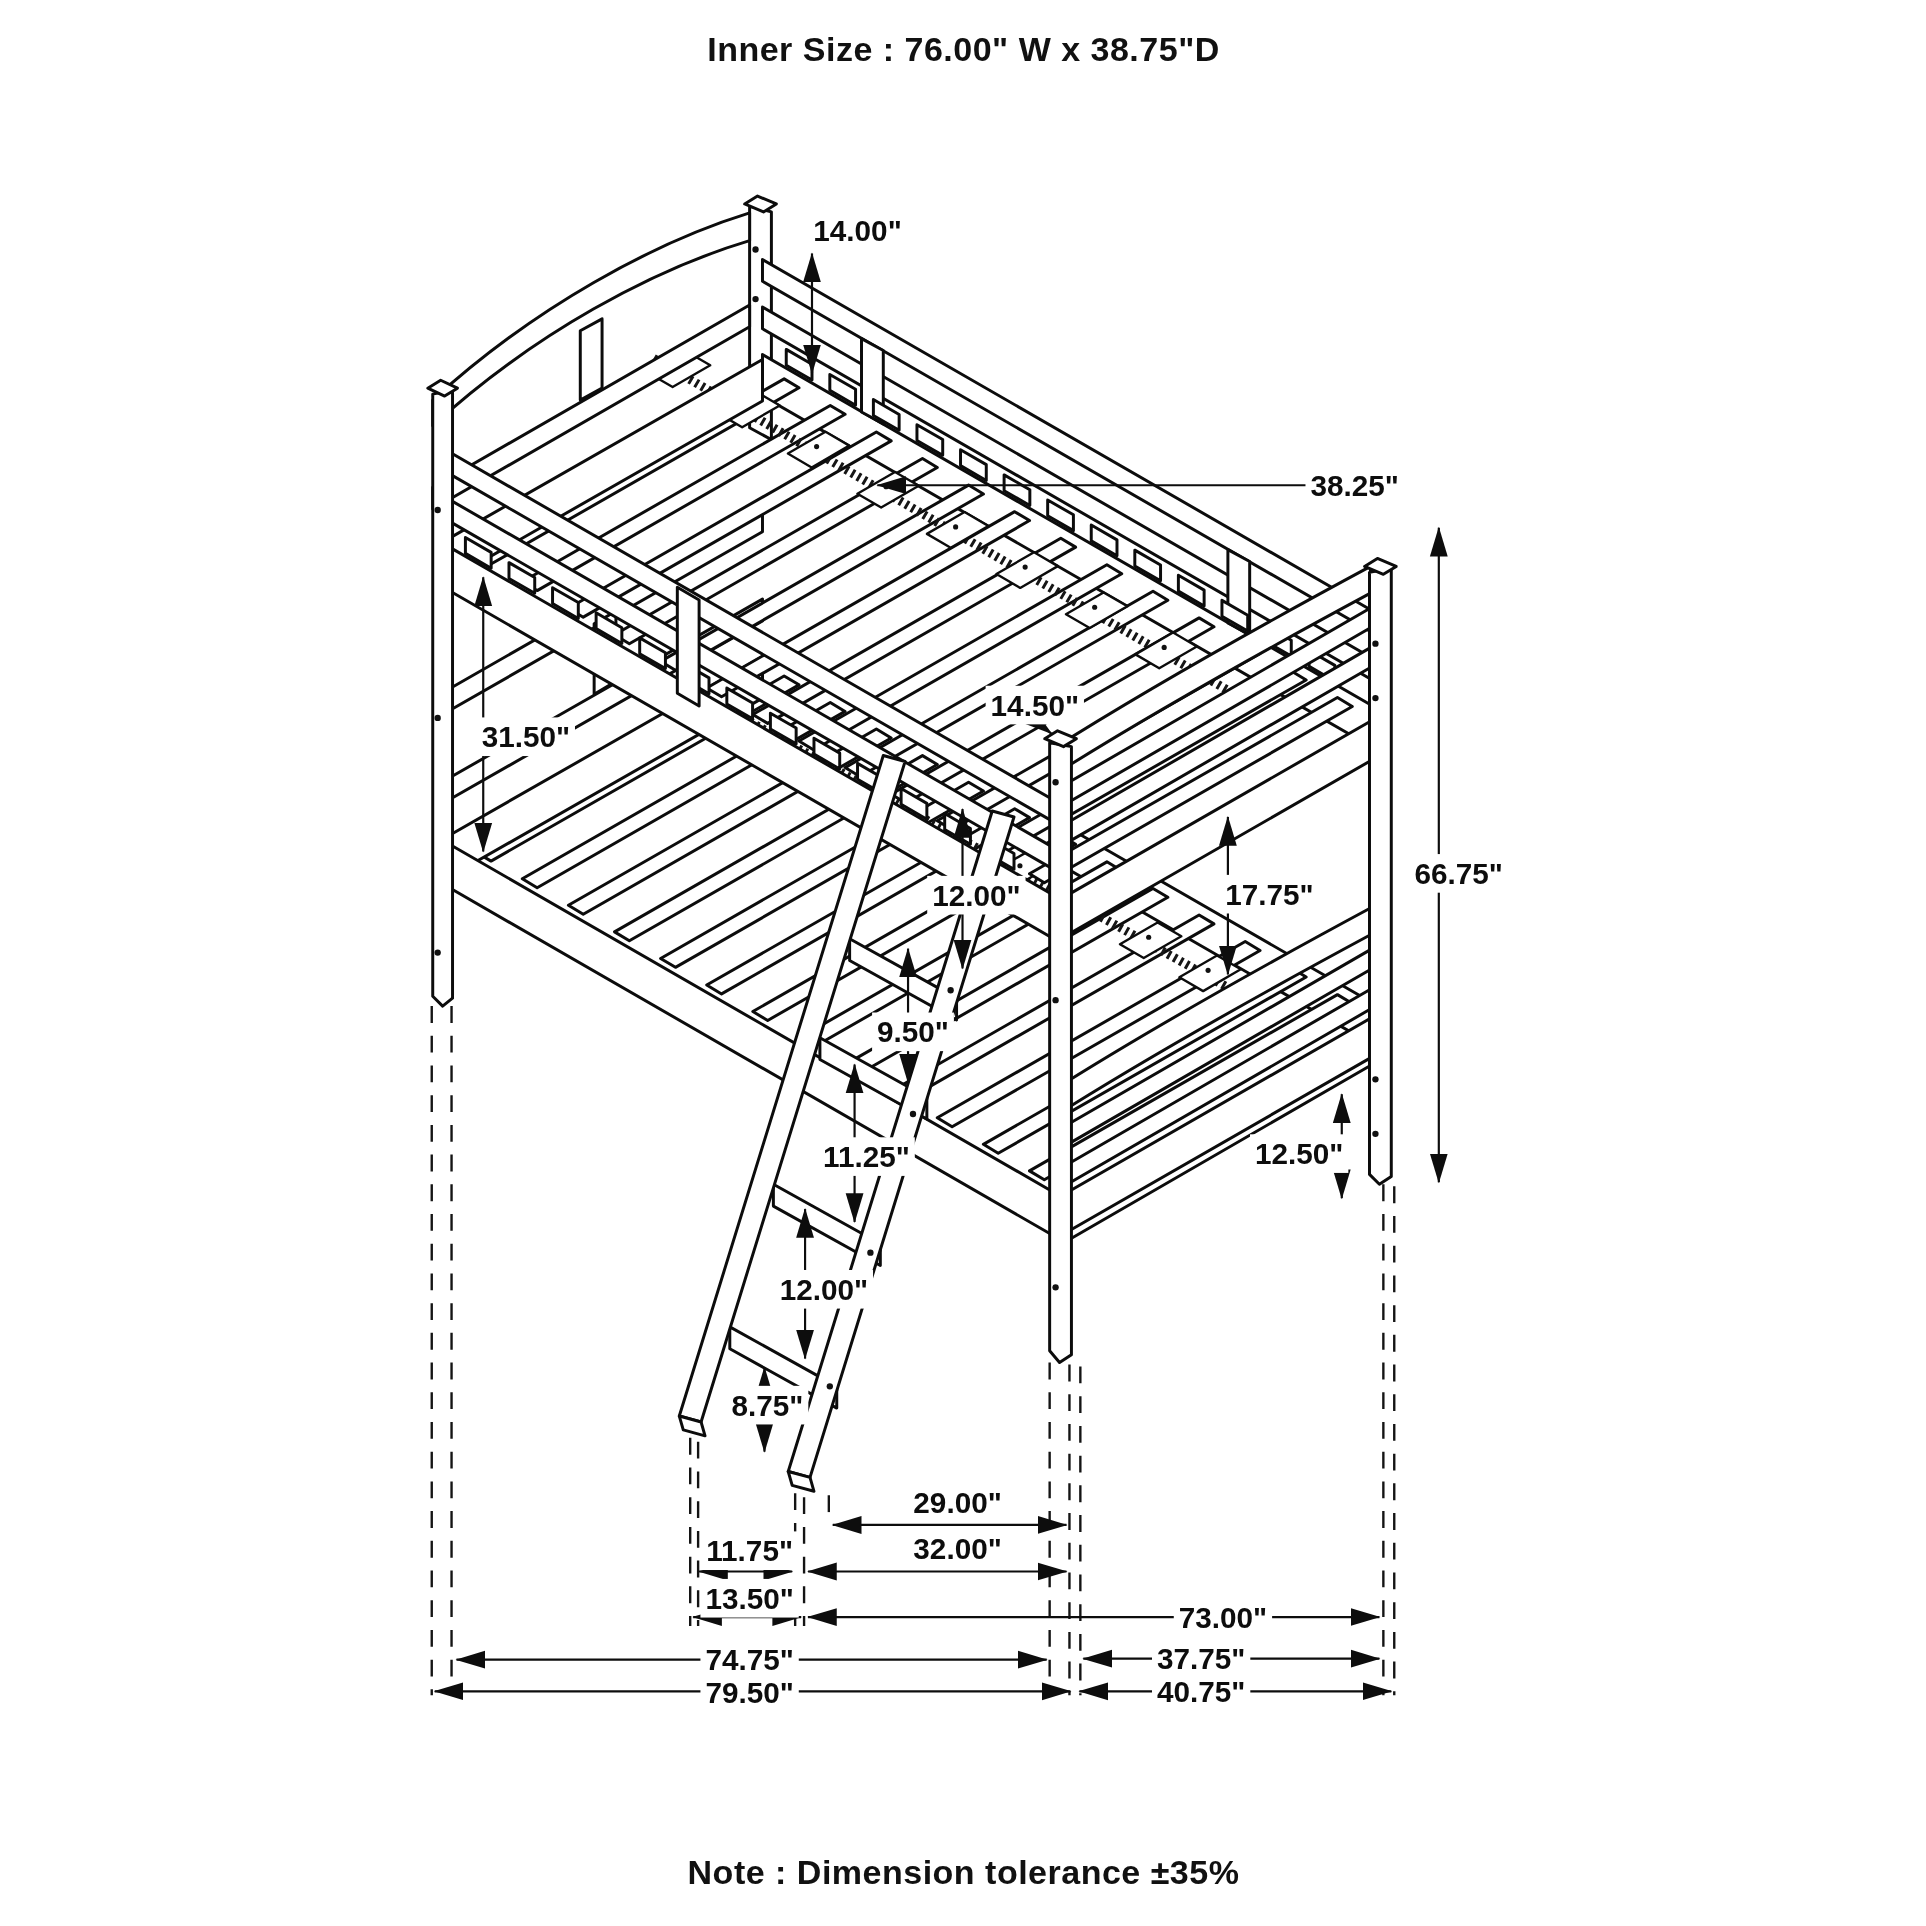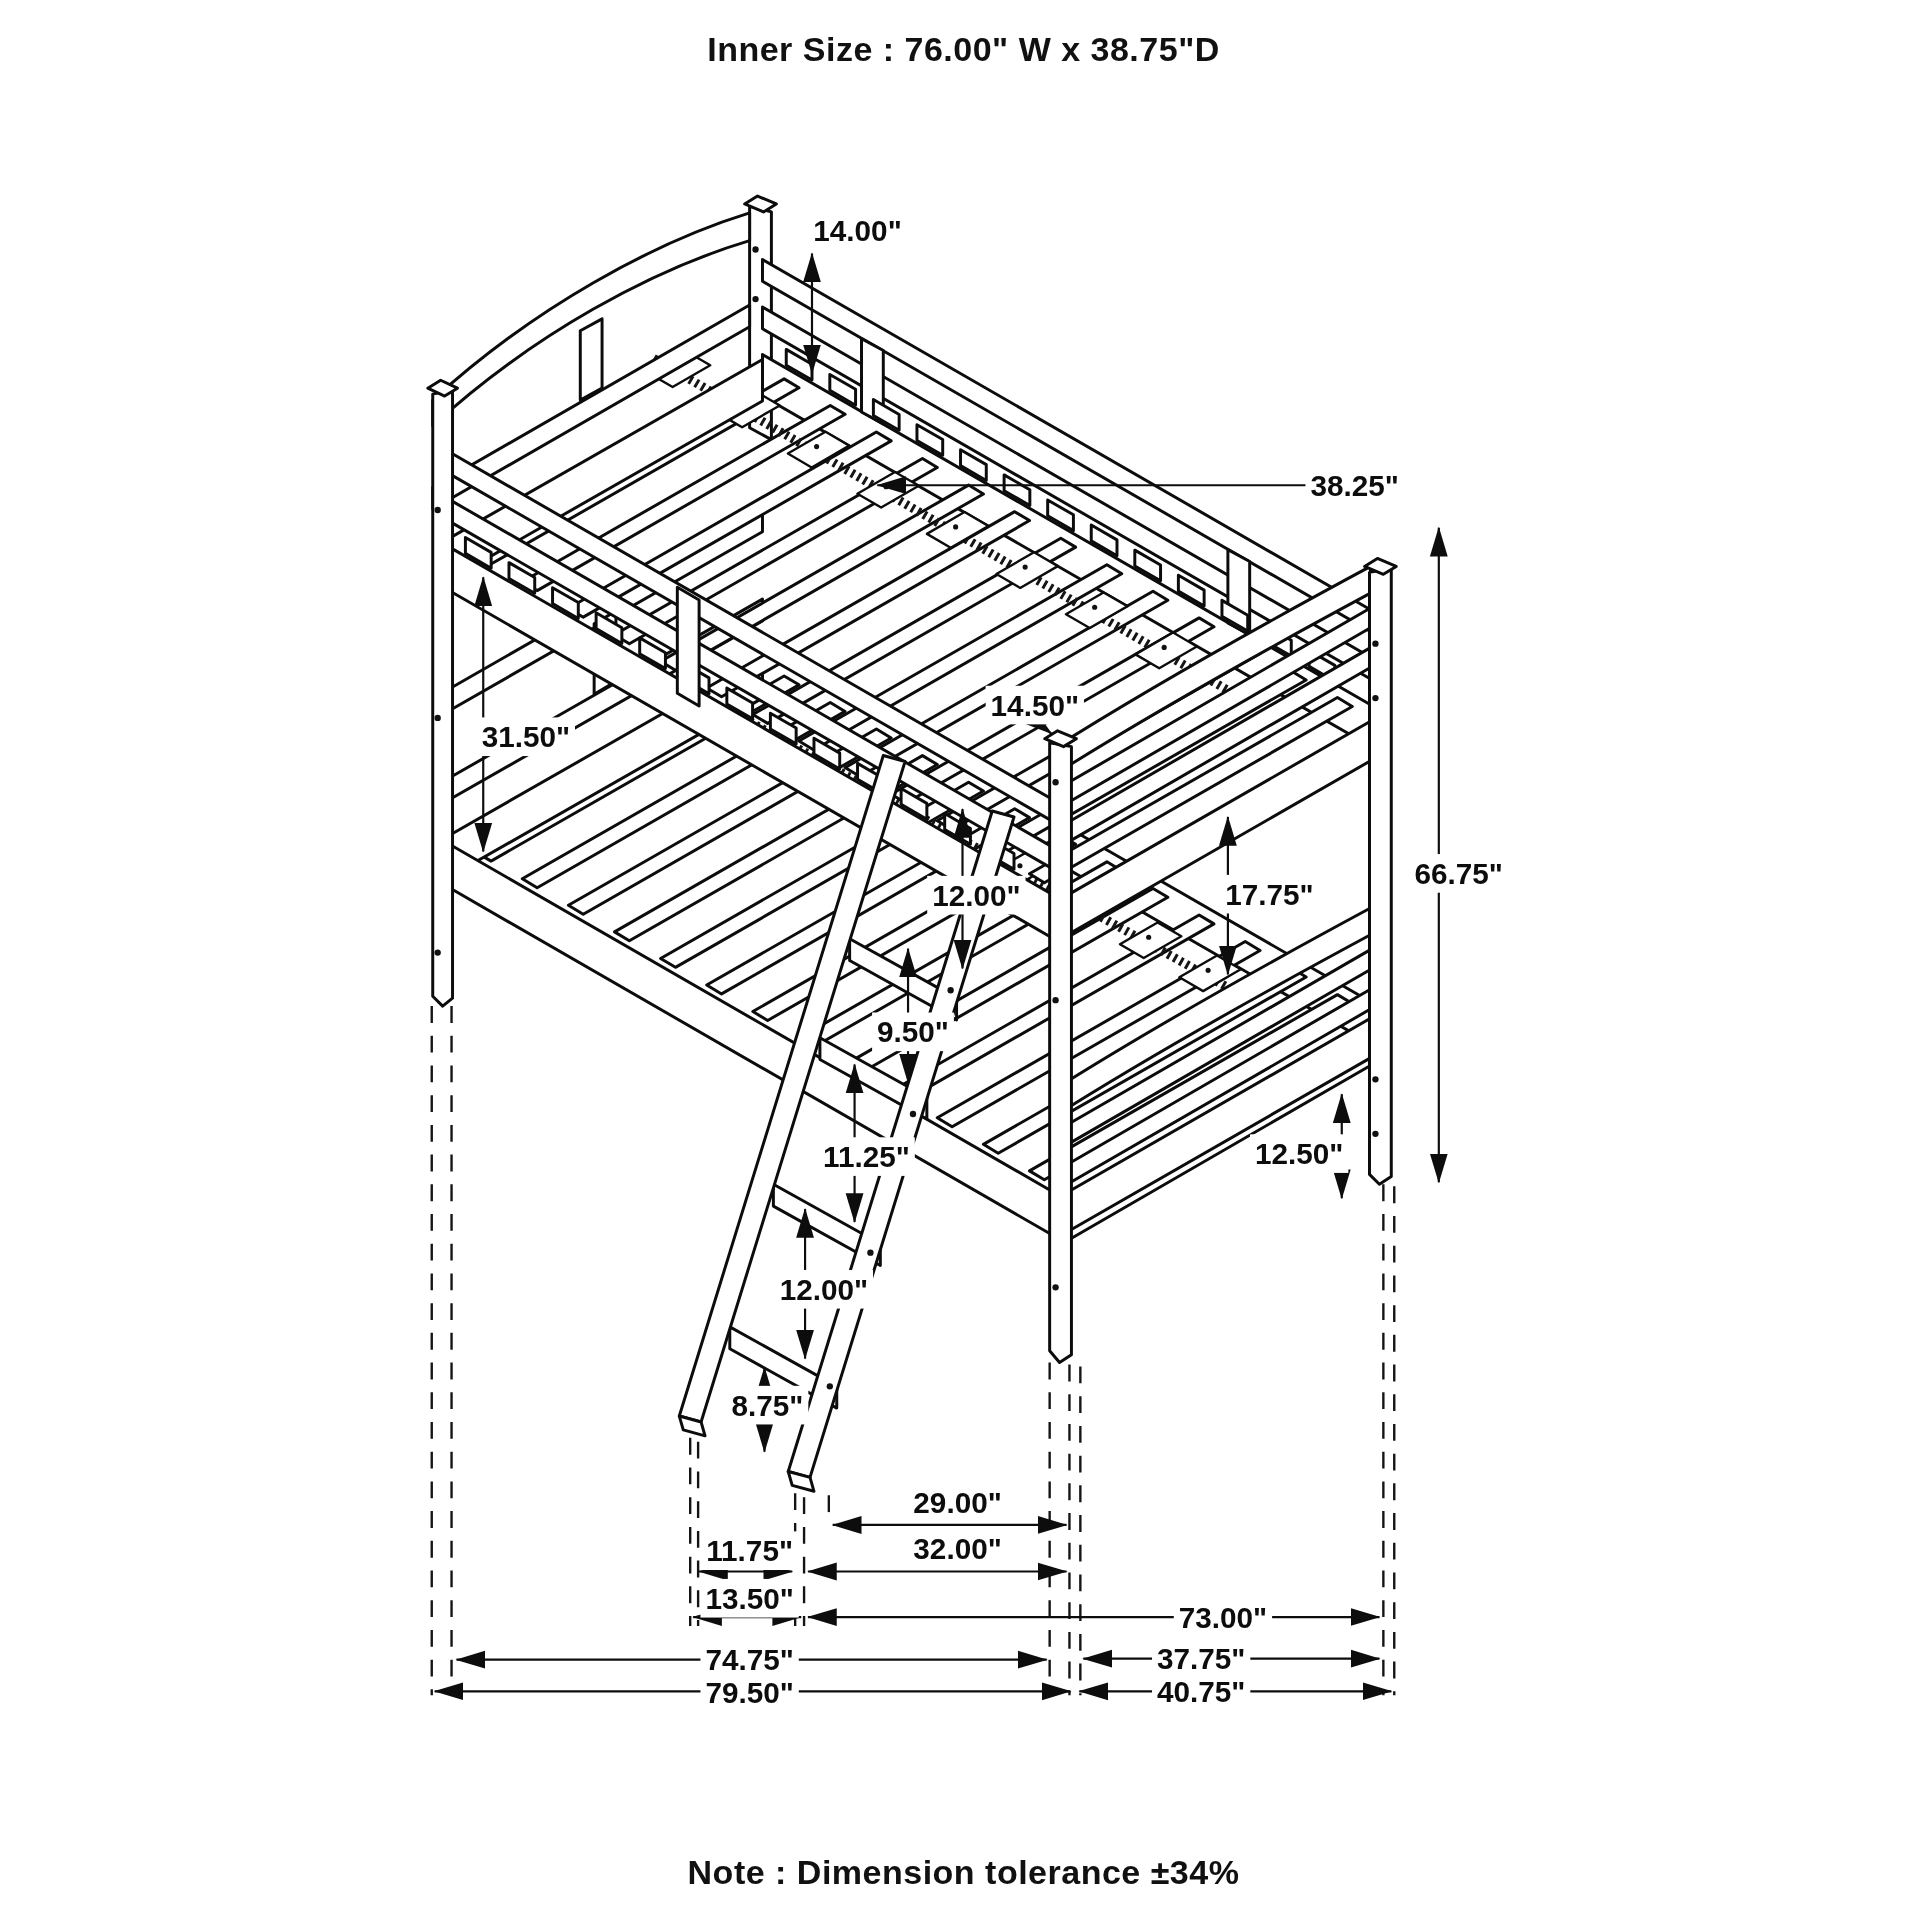--- a/index.html
+++ b/index.html
@@ -309,15 +309,15 @@
         <text class="dimtext" x="757" y="1676" text-anchor="middle" dominant-baseline="central">74.75"</text>
         <rect class="dimbg" x="1163.3515625" y="1655.5" width="99.296875" height="39"></rect>
         <text class="dimtext" x="1213" y="1675" text-anchor="middle" dominant-baseline="central">37.75"</text>
         <rect class="dimbg" x="707.3515625" y="1689.5" width="99.296875" height="39"></rect>
         <text class="dimtext" x="757" y="1709" text-anchor="middle" dominant-baseline="central">79.50"</text>
         <rect class="dimbg" x="1163.3515625" y="1688.5" width="99.296875" height="39"></rect>
         <text class="dimtext" x="1213" y="1708" text-anchor="middle" dominant-baseline="central">40.75"</text>
       </g>
   </svg>
 
-  <div id="note" class="caption">Note : Dimension tolerance ±34%</div>
+  <div id="note" class="caption">Note : Dimension tolerance ±35%</div>
 </div>
 
 
 </body></html>

